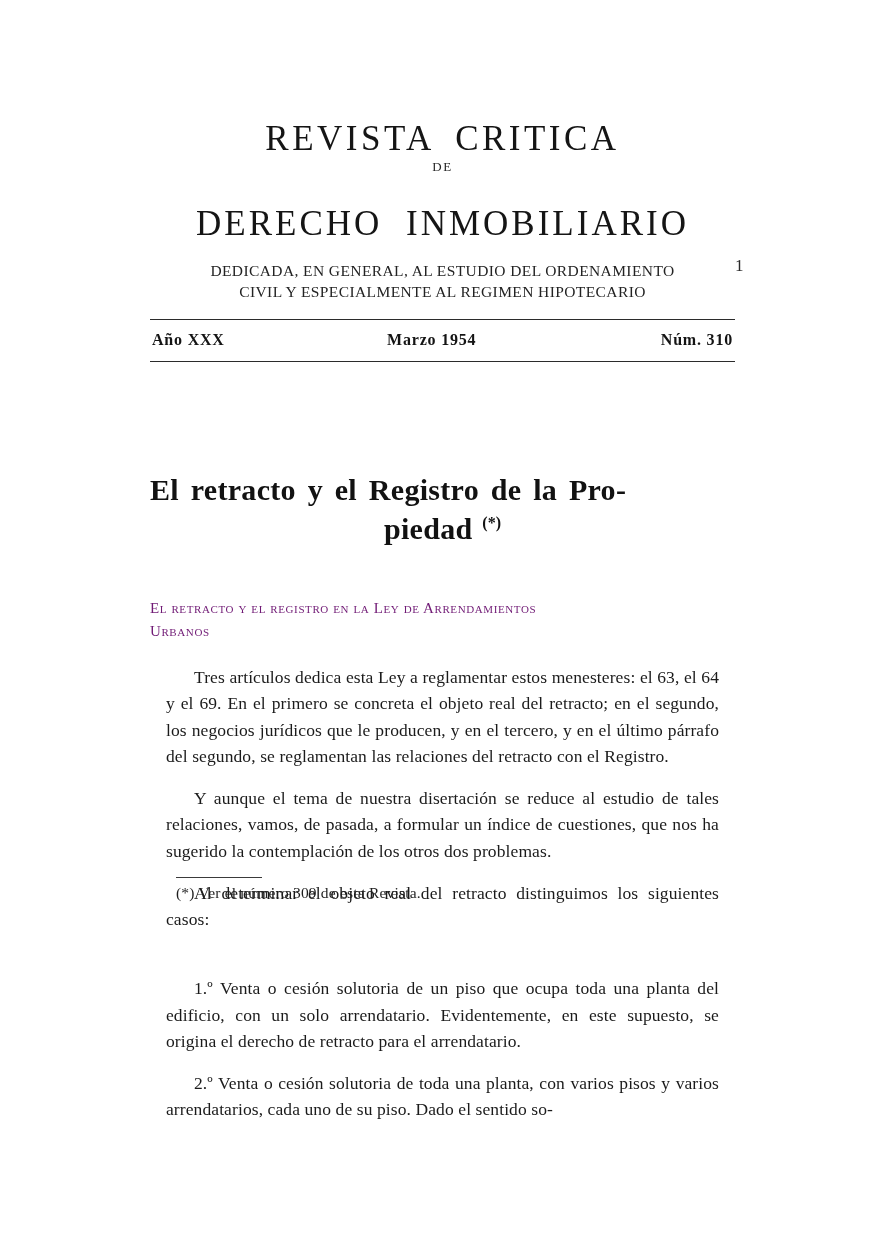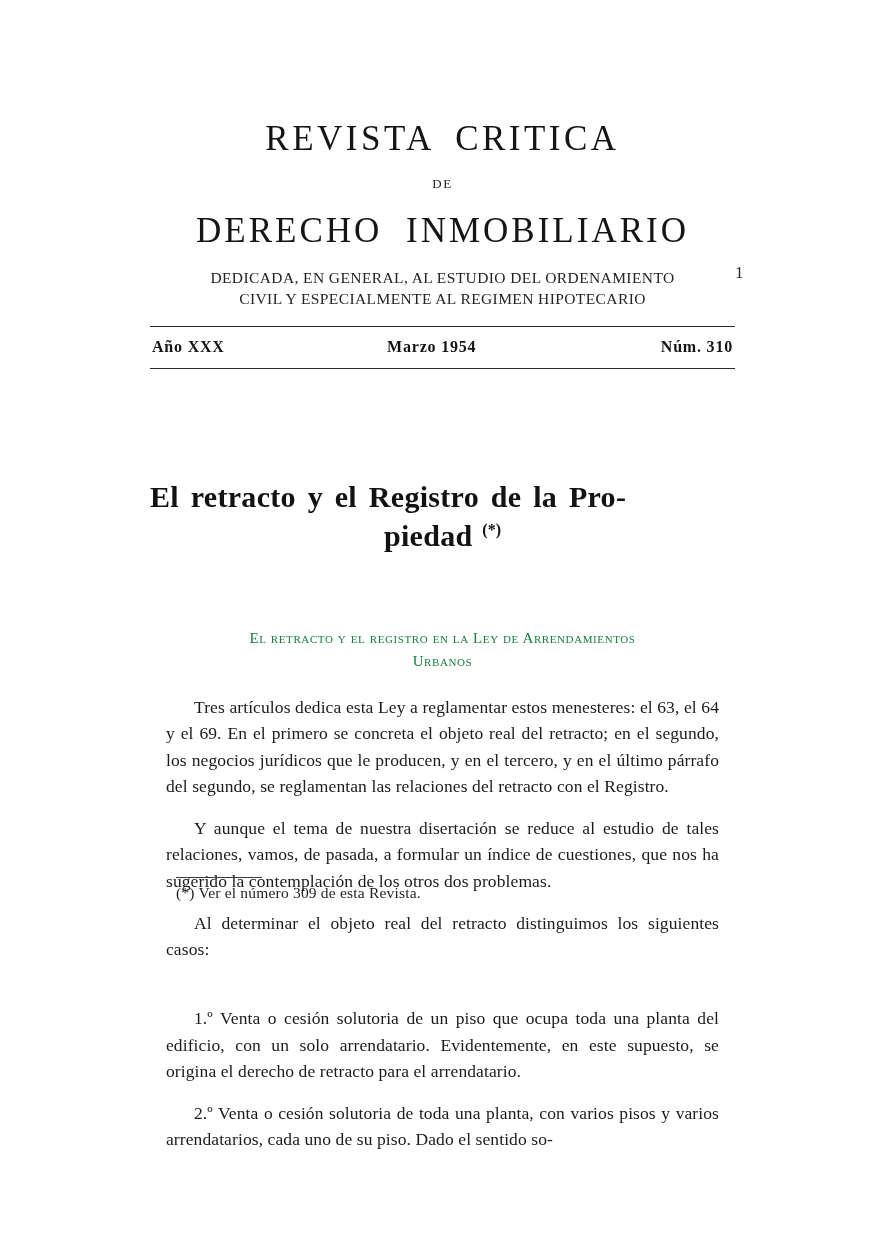--- a/index.html
+++ b/index.html
@@ -31,28 +31,27 @@
   .journal-title-1 {
     font-size: 35px;
     letter-spacing: 3.5px;
     word-spacing: 10px;
     color: #151515;
     line-height: 1.1;
   }
   .journal-de {
     font-size: 13px;
     letter-spacing: 1.5px;
-    margin-top: 17px;
     color: #272727;
   }
   .journal-title-2 {
     font-size: 35px;
     letter-spacing: 3px;
     word-spacing: 12px;
-    margin-top: 20px;
+    margin-top: 30px;
     color: #151515;
     line-height: 1.1;
   }
   .subtitle {
     font-size: 15.5px;
     letter-spacing: 0.4px;
     margin-top: 18px;
     line-height: 1.35;
     color: #232323;
     position: relative;
@@ -109,26 +108,25 @@
     text-align: center;
     word-spacing: 2px;
   }
   .article-title .fn {
     font-size: 16px;
     vertical-align: super;
     letter-spacing: 0;
   }
 
   .section-head {
-    margin-top: 71px;
-    text-align: center;
+    margin-top: 48px;
     font-size: 15px;
     letter-spacing: 0.6px;
     line-height: 1.5;
-    color: #15803d;
+    color: #701a75;
   }
   .smallcaps {
     font-variant: small-caps;
   }
 
   .body-text {
     margin-top: 22px;
     font-size: 17.5px;
     line-height: 1.5;
     text-align: justify;

